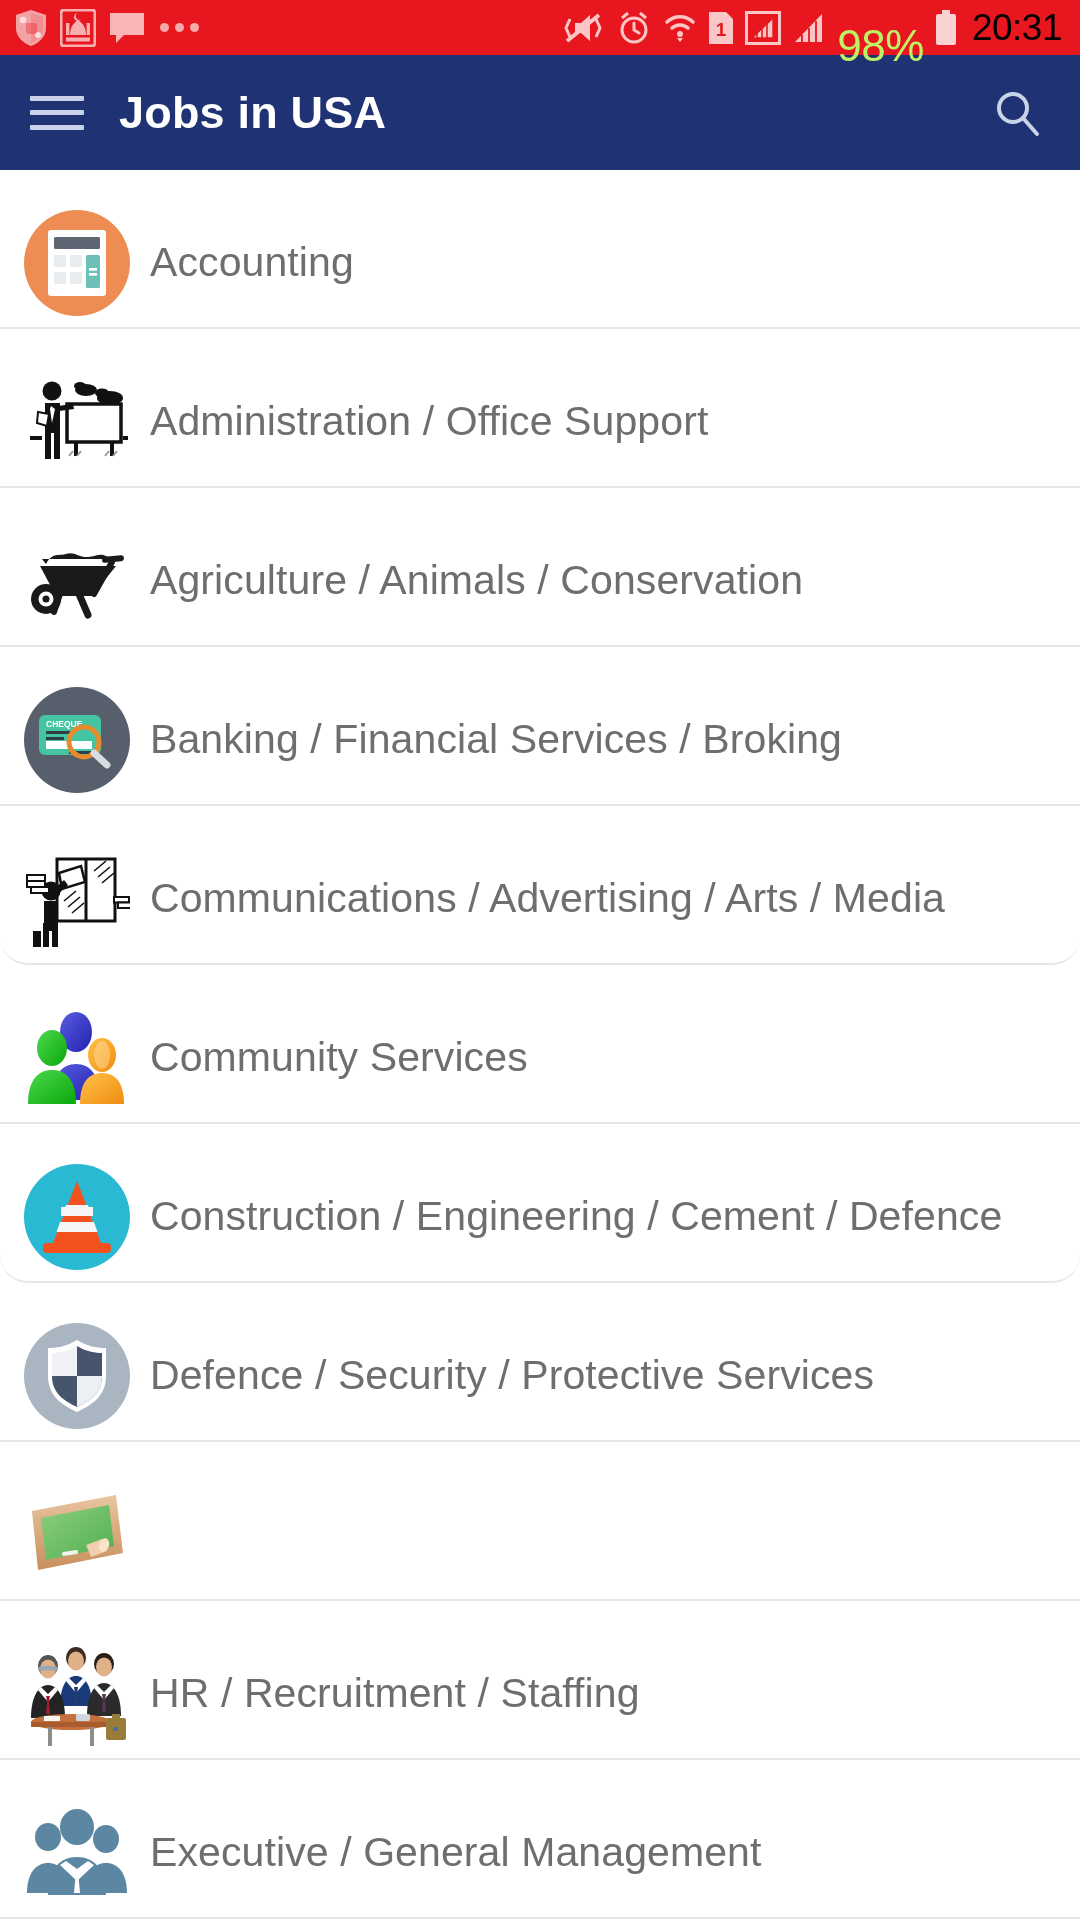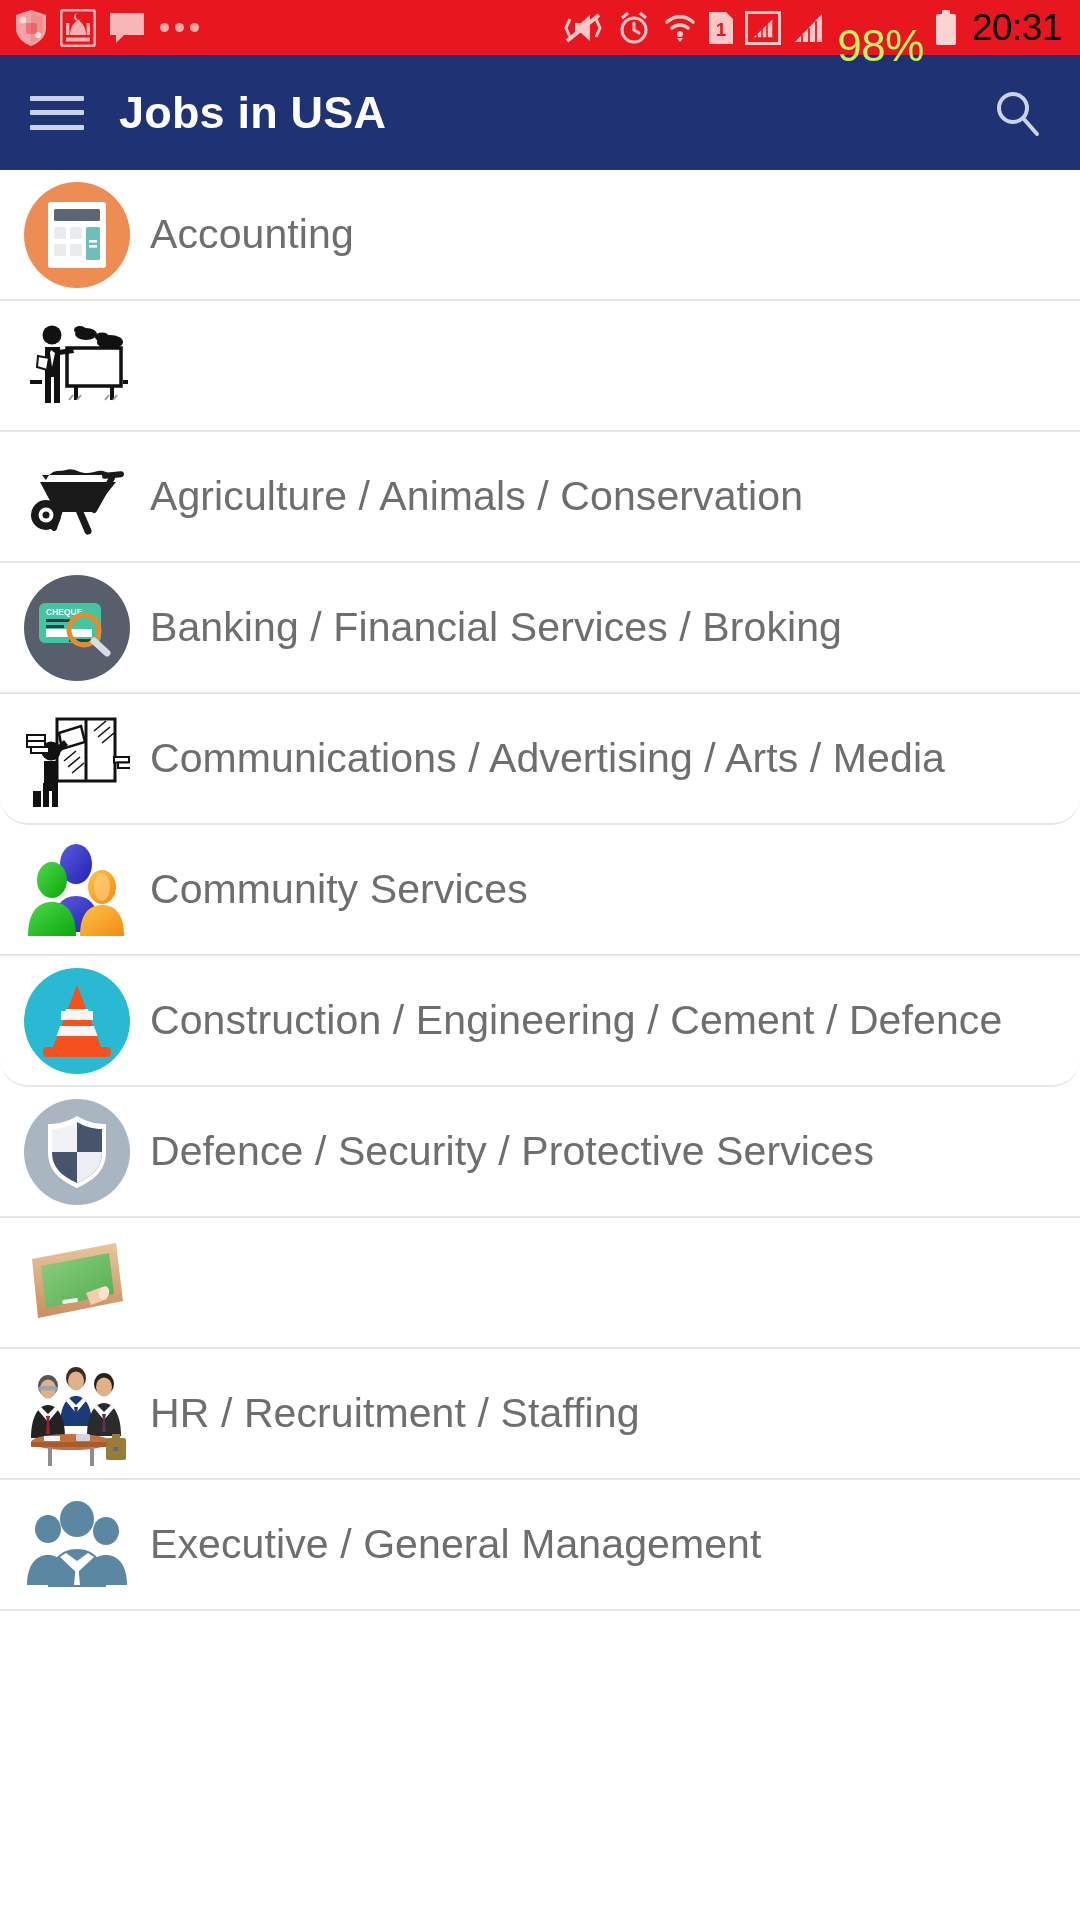--- a/index.html
+++ b/index.html
@@ -46,20 +46,21 @@
   .search-btn { width:56px; height:56px; display:flex; align-items:center; justify-content:center; cursor:pointer; }
 
   
   .list { background:#ffffff; }
   .row {
     display:flex; align-items:center;
     padding:0 20px 0 22px;
     border-bottom:2px solid #e6e6e6;
     min-height:131px;
     background:#fff;
+    margin-top:28px;
   }
   .row-icon {
     width:108px; min-width:108px; height:108px;
     display:flex; align-items:center; justify-content:flex-end;
     margin-right:20px;
   }
   .row-label {
     font-size:41px; color:#6e6e6e; line-height:1.08;
     letter-spacing:0.1px; padding-right:10px;
   }
@@ -212,20 +213,21 @@
         <path d="M34 30 L49 28 L50 33 L35 35 z" fill="#111"></path>
         <rect x="21" y="55" width="6" height="28" fill="#111"></rect>
         <rect x="30" y="55" width="6" height="28" fill="#111"></rect>
         <path d="M27 30 l4 3 l-3 14 l-2 -14z" fill="#fff"></path>
         <path d="M14 36 l11 2 l-2 12 l-10 -3z" fill="#fff" stroke="#111" stroke-width="2"></path>
         <line x1="6" y1="62" x2="18" y2="62" stroke="#111" stroke-width="4"></line>
         <line x1="99" y1="62" x2="104" y2="62" stroke="#111" stroke-width="4"></line>
         <path d="M45 80 l4 -5 M53 80 l4 -5 M81 80 l4 -5 M89 80 l4 -5" stroke="#999" stroke-width="2"></path>
       </svg>
     </div>
+    <div class="row-label">Administration / Office Support</div>
   </div>
 
   <div class="row">
     <div class="row-icon">
       <svg width="106" height="78" viewBox="0 0 106 78">
         <path d="M22 22 c6 -12 14 -8 20 -10 c8 -3 14 4 22 3 c8 -1 12 -4 18 -1 l6 3 H18 z" fill="#1a1a1a"></path>
         <path d="M16 24 h76 l-24 30 H32 z" fill="#1a1a1a"></path>
         <rect x="78" y="14" width="22" height="6" rx="3" fill="#1a1a1a" transform="rotate(-6 89 17)"></rect>
         <path d="M88 20 L70 52" stroke="#1a1a1a" stroke-width="6" stroke-linecap="round"></path>
         <path d="M52 45 L64 73" stroke="#1a1a1a" stroke-width="7" stroke-linecap="round"></path>

